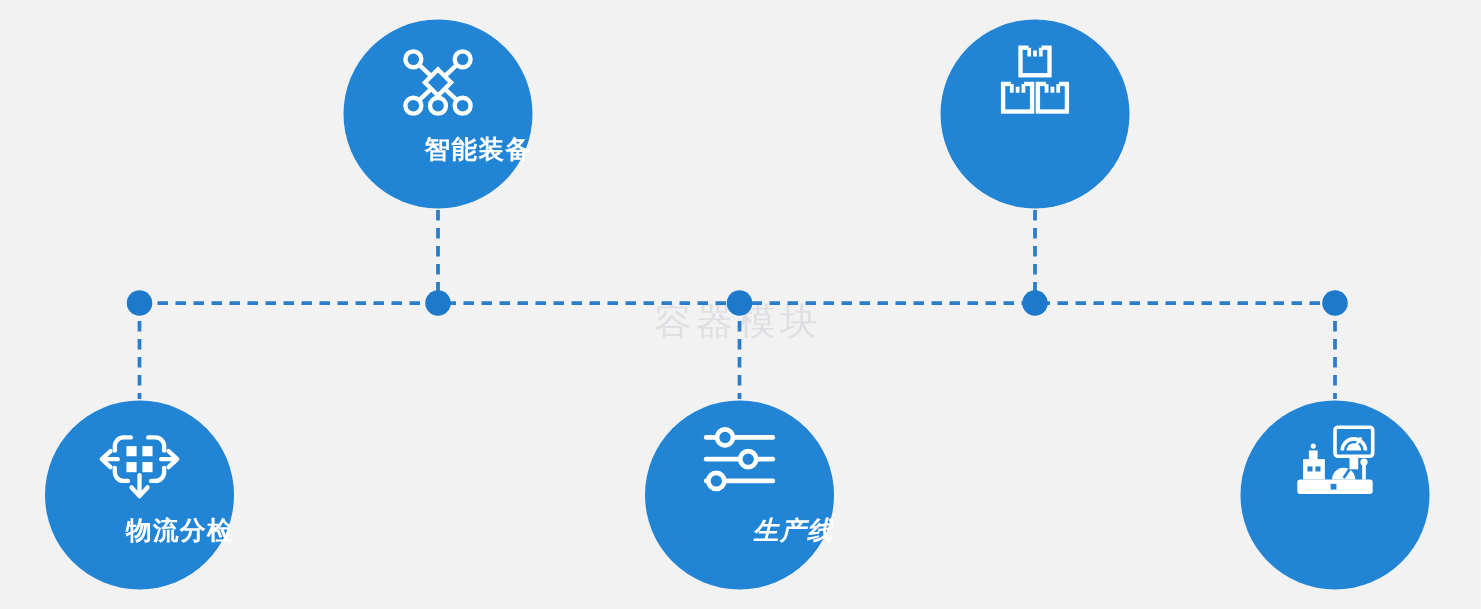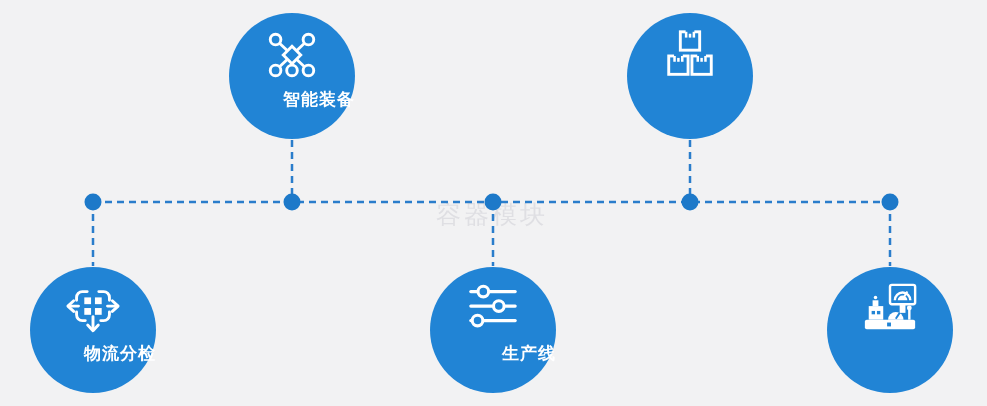--- a/index.html
+++ b/index.html
@@ -55,21 +55,21 @@
     color: #ffffff;
     font-size: 17px;
     font-weight: bold;
     letter-spacing: 1px;
     line-height: 22px;
   }
 
   .node-smart    { left: 229px; top: 13px; }
   .node-storage  { left: 627px; top: 13px; }
   .node-logistic { left: 30px;  top: 267px; }
-  .node-prod     { left: 430px; top: 267px; }
+  .node-prod     { left: 430px; top: 267px; font-style: italic; }
   .node-paint    { left: 827px; top: 267px; }
 </style>
 </head>
 <body>
 
 <div class="canvas">
 
   <div class="watermark">容器模块</div>
 
   <svg class="connectors" width="987" height="406">

